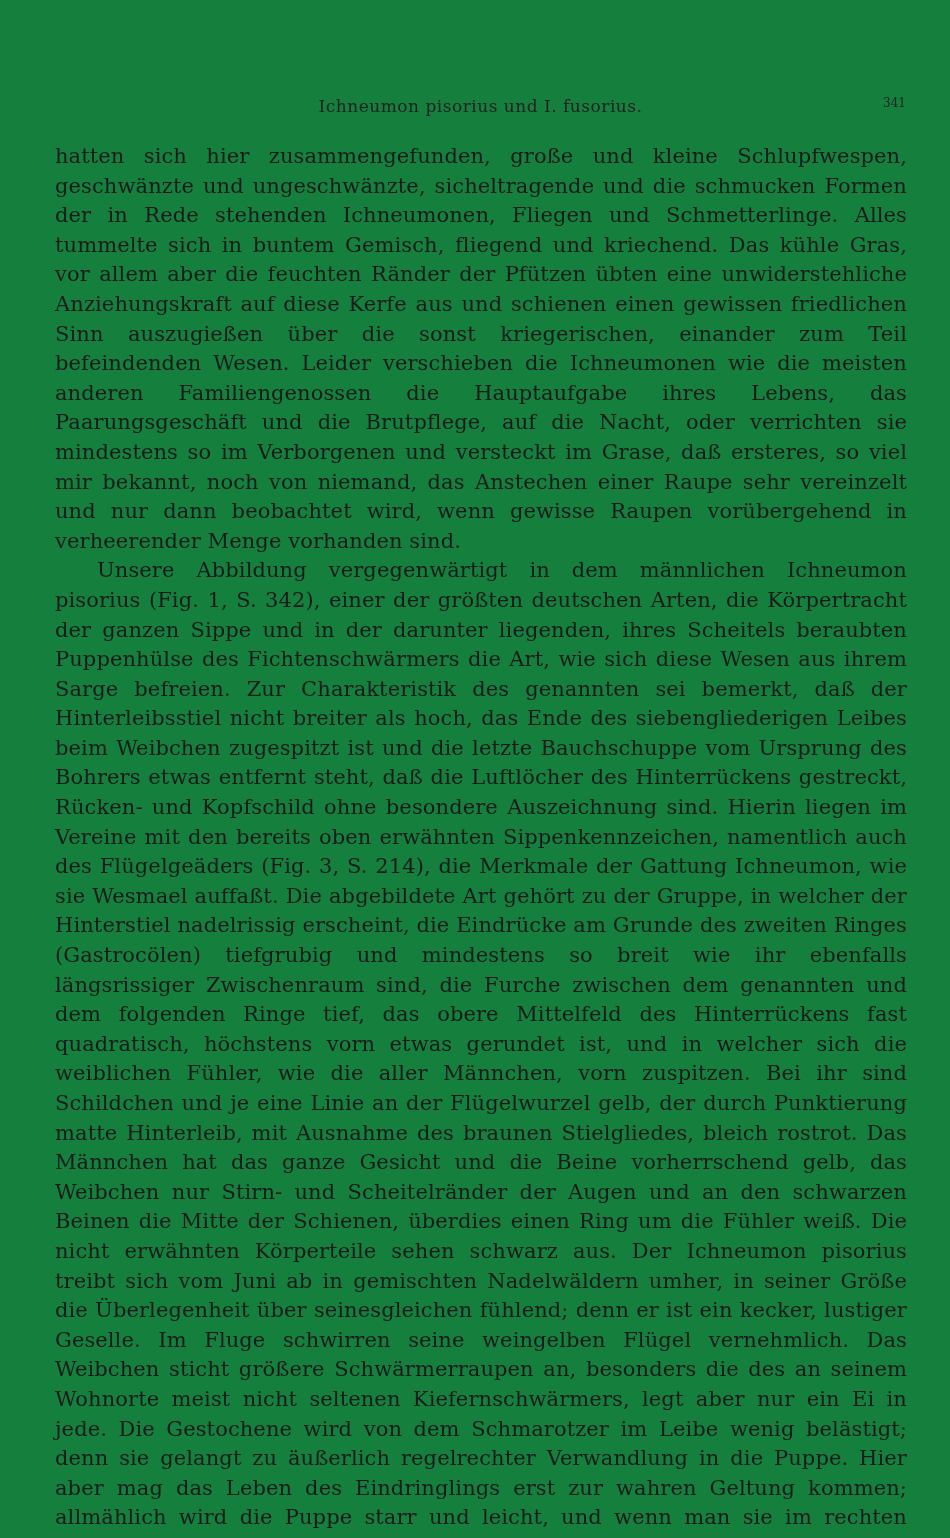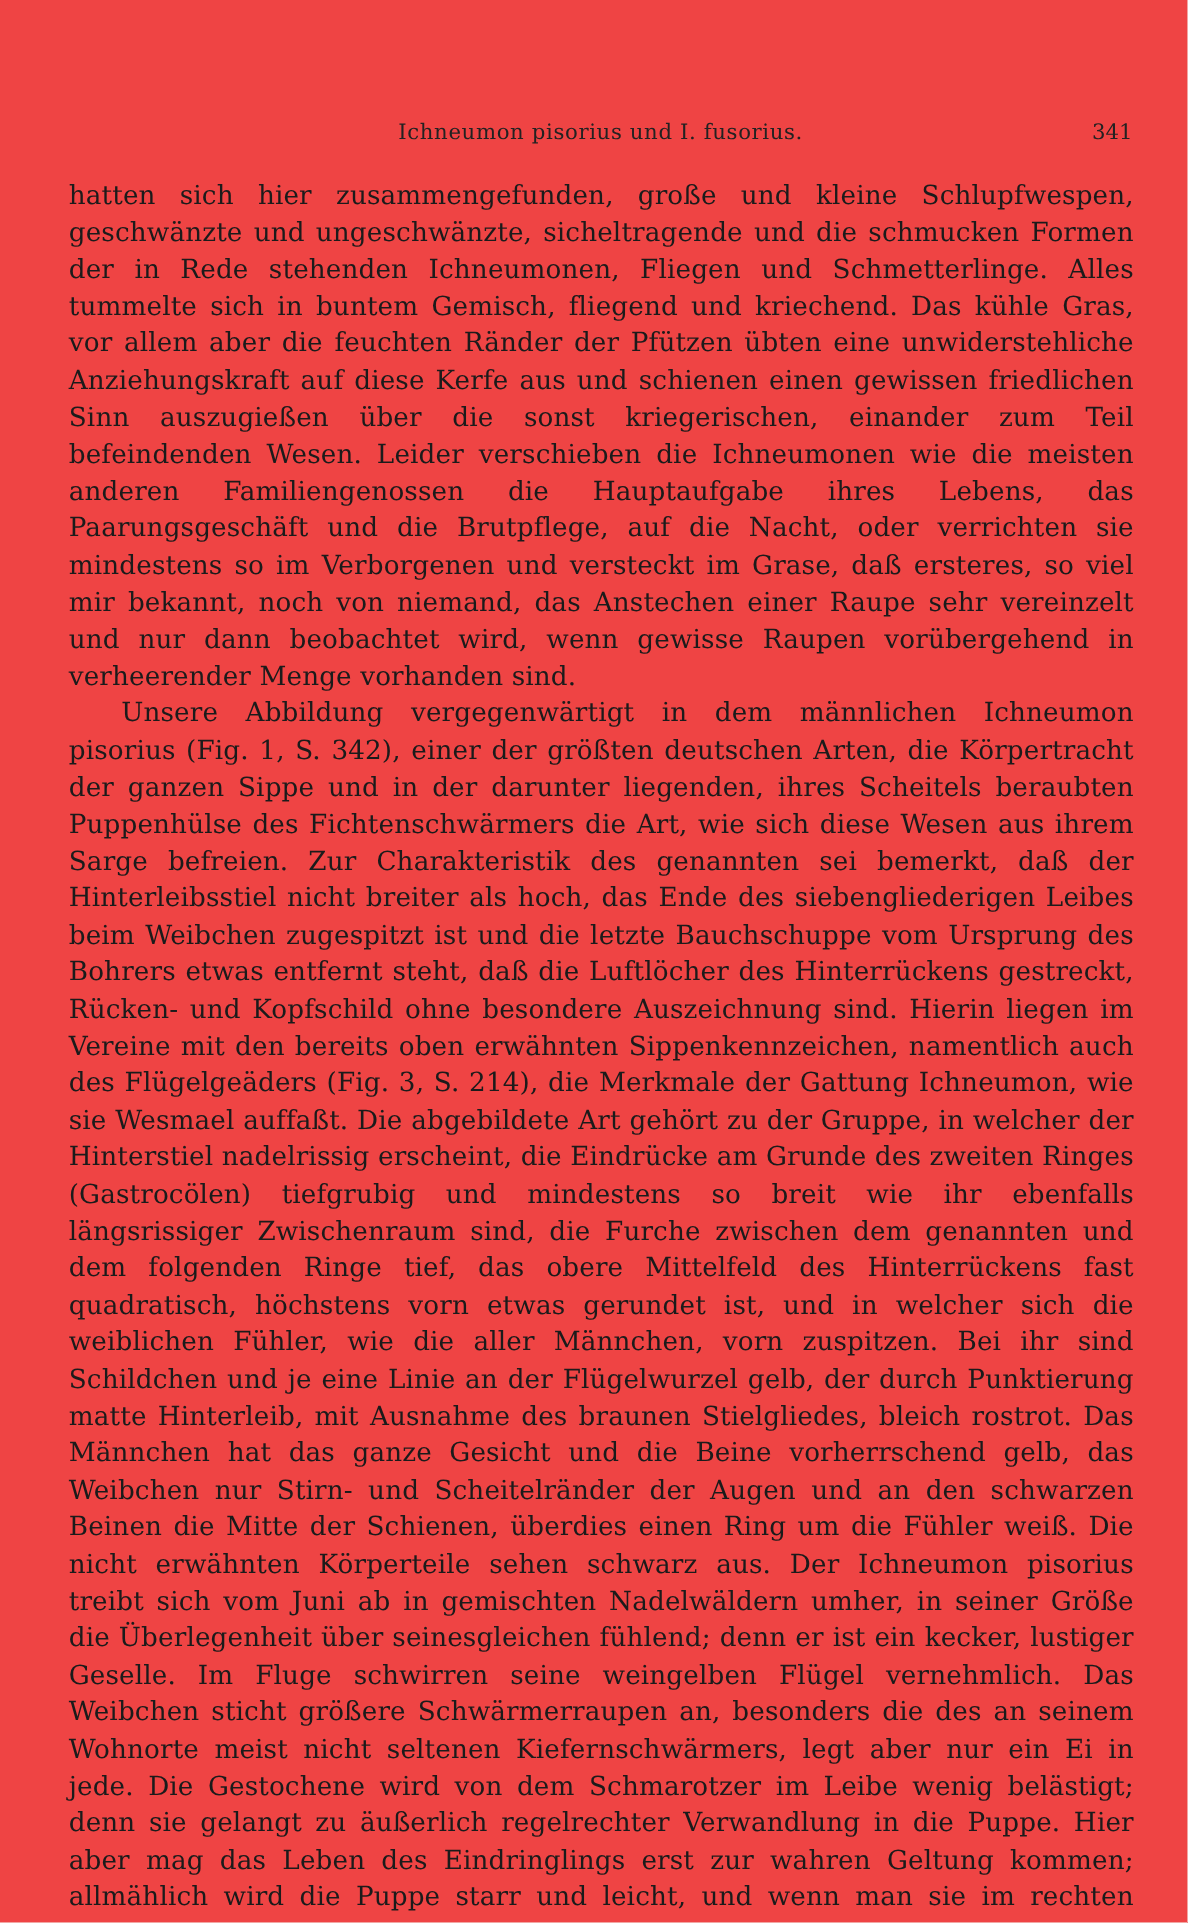--- a/index.html
+++ b/index.html
@@ -4,21 +4,21 @@
 <style>
   html, body {
     margin: 0;
     padding: 0;
     background: #f4f3ef;
   }
   .page {
     position: relative;
     width: 950px;
     height: 1538px;
-    background: #ef4444;
+    background: #15803d;
     color: #1b1b1b;
     font-family: "DejaVu Serif", "Liberation Serif", serif;
     overflow: hidden;
     box-sizing: border-box;
   }
   .header {
     position: absolute;
     top: 96px;
     left: 55px;
     right: 44px;
@@ -30,21 +30,21 @@
     left: 0;
     right: 0;
     text-align: center;
     letter-spacing: 0.5px;
     color: #222;
   }
   .page-number {
     position: absolute;
     right: 0;
     top: 0;
-    font-size: 17px;
+    font-size: 12px;
     color: #222;
   }
   .body-text {
     position: absolute;
     top: 142px;
     left: 55px;
     width: 852px;
     font-size: 21px;
     line-height: 29.6px;
     text-align: justify;

